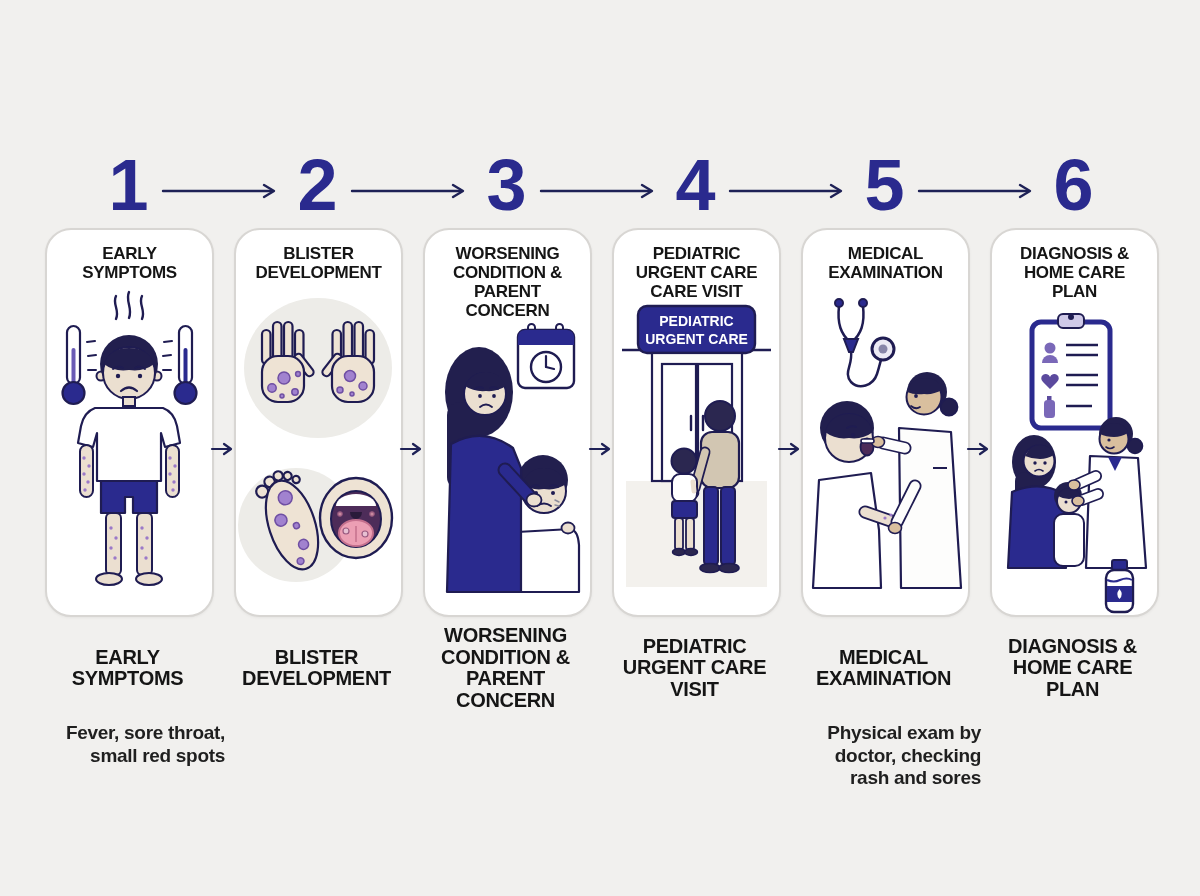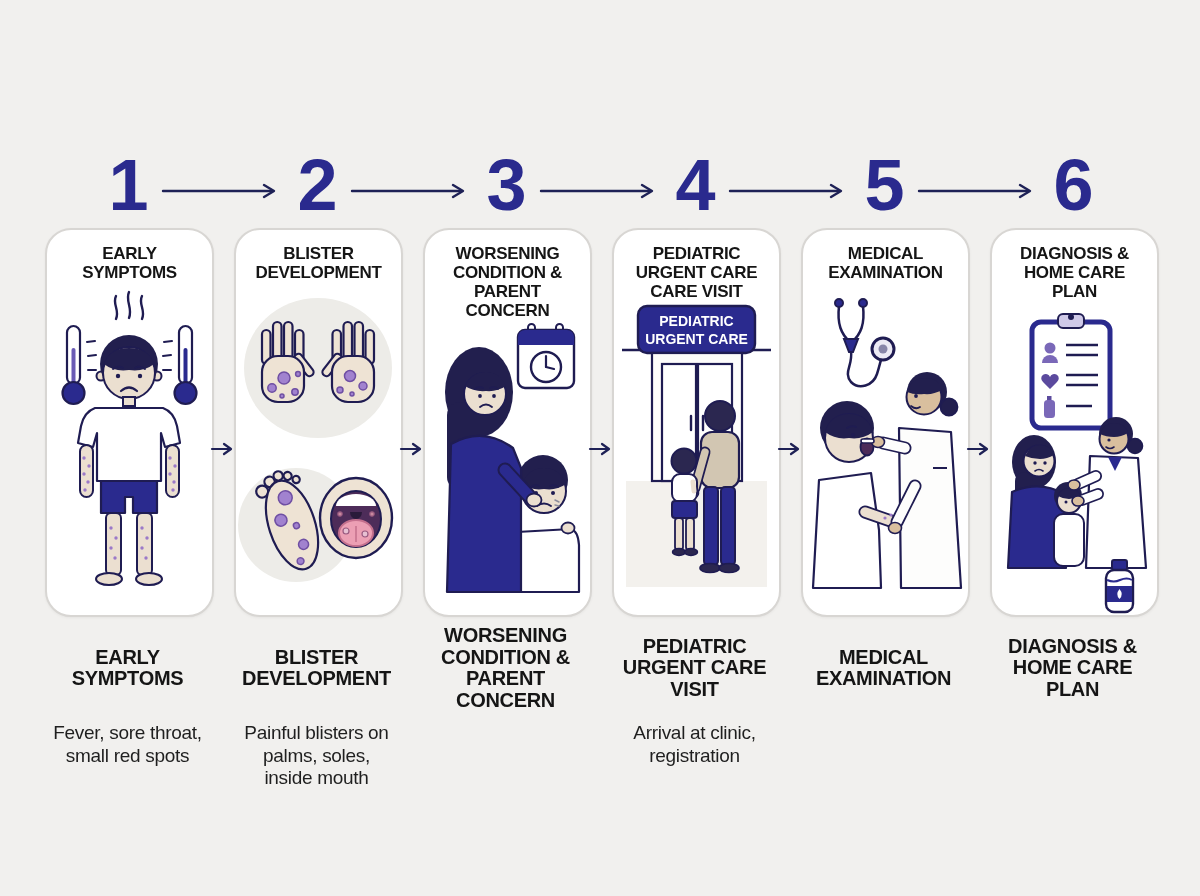--- a/index.html
+++ b/index.html
@@ -11,22 +11,22 @@
   .card{position:absolute;top:228px;left:0;width:165px;height:385px;background:#ffffff;
         border:2px solid #d8d6d3;border-radius:26px;box-shadow:0 1px 3px rgba(0,0,0,.05);}
   .card-title{position:absolute;top:14px;left:2px;right:2px;text-align:center;
         font-size:17px;font-weight:700;line-height:19px;color:#151515;
         white-space:pre-line;letter-spacing:-0.3px;z-index:2;}
   .illus{position:absolute;top:0;left:0;width:165px;height:385px;z-index:1;}
   .step-label{position:absolute;top:618px;left:-13px;width:191px;height:100px;
         display:flex;align-items:center;justify-content:center;text-align:center;
         font-size:20px;font-weight:700;line-height:21.5px;color:#151515;
         white-space:pre-line;letter-spacing:-0.3px;}
-  .desc{position:absolute;top:722px;left:-15px;width:195px;text-align:center;
-        font-size:19px;line-height:22.5px;color:#1f1f1f;white-space:pre-line;letter-spacing:-0.3px;}
+  .desc{position:absolute;top:722px;left:-15px;width:195px;text-align:right;
+        font-size:19px;line-height:22.5px;color:#1f1f1f;white-space:pre-line;letter-spacing:-0.3px;font-weight:bold;}
   .arrow-top{position:absolute;top:183px;width:122px;height:16px;}
   .arrow-gap{position:absolute;top:441px;width:24px;height:16px;}
 </style>
 </head>
 <body>
 
 <div class="stage">
 
   <div class="col" style="left:45px">
     <div class="num">1</div>
@@ -173,23 +173,20 @@
               <circle cx="-16" cy="-4" r="2.2" fill="#c9899f"></circle>
               <circle cx="16" cy="-4" r="2.2" fill="#c9899f"></circle>
             </g>
         </g>
       </svg>
       <div class="card-title">BLISTER
 DEVELOPMENT</div>
     </div>
     <div class="step-label">BLISTER
 DEVELOPMENT</div>
-    <div class="desc">Painful blisters on
-palms, soles,
-inside mouth</div>
   </div>
 
   <div class="col" style="left:423px">
     <div class="num">3</div>
     <div class="card">
       <svg class="illus" viewBox="0 0 165 385">
         <g>
           <rect x="103" y="94" width="7" height="12" rx="3.5" fill="#ffffff" stroke="#1f1c52" stroke-width="2"></rect>
           <rect x="131" y="94" width="7" height="12" rx="3.5" fill="#ffffff" stroke="#1f1c52" stroke-width="2"></rect>
           <rect x="93" y="100" width="56" height="58" rx="7" fill="#ffffff" stroke="#1f1c52" stroke-width="2.4"></rect>
@@ -278,22 +275,20 @@
           <ellipse cx="77" cy="322" rx="6.5" ry="3.4" fill="#2b2750" stroke="#1f1c52" stroke-width="1.5"></ellipse>
         </g>
       </svg>
       <div class="card-title">PEDIATRIC
 URGENT CARE
 CARE VISIT</div>
     </div>
     <div class="step-label">PEDIATRIC
 URGENT CARE
 VISIT</div>
-    <div class="desc">Arrival at clinic,
-registration</div>
   </div>
 
   <div class="col" style="left:801px">
     <div class="num">5</div>
     <div class="card">
       <svg class="illus" viewBox="0 0 165 385">
         <g fill="none" stroke="#1f1c52" stroke-width="2.5" stroke-linecap="round">
           <path d="M36,76 C34,94 38,104 47,112"></path>
           <path d="M60,76 C62,94 58,104 49,112"></path>
           <path d="M48,121 C50,136 40,142 48,152 C56,160 70,156 74,144 C76,138 77,133 78,130"></path>
@@ -336,20 +331,23 @@
           <line x1="112" y1="256" x2="94" y2="292" stroke="#1f1c52" stroke-width="13" stroke-linecap="round"></line>
           <line x1="112" y1="256" x2="94" y2="292" stroke="#fdfdfc" stroke-width="9.5" stroke-linecap="round"></line>
           <ellipse cx="92" cy="298" rx="6.5" ry="5.5" fill="#d9bf9e" stroke="#1f1c52" stroke-width="1.6"></ellipse>
         </g>
       </svg>
       <div class="card-title">MEDICAL
 EXAMINATION</div>
     </div>
     <div class="step-label">MEDICAL
 EXAMINATION</div>
+    <div class="desc">Physical exam by
+doctor, checking
+rash and sores</div>
   </div>
 
   <div class="col" style="left:990px">
     <div class="num">6</div>
     <div class="card">
       <svg class="illus" viewBox="0 0 165 385">
         <g>
           <rect x="40" y="92" width="78" height="106" rx="9" fill="#ffffff" stroke="#2a2a8e" stroke-width="5"></rect>
           <rect x="66" y="84" width="26" height="14" rx="5" fill="#cfc9e8" stroke="#1f1c52" stroke-width="2"></rect>
           <circle cx="79" cy="87" r="3" fill="#1f1c52"></circle>

